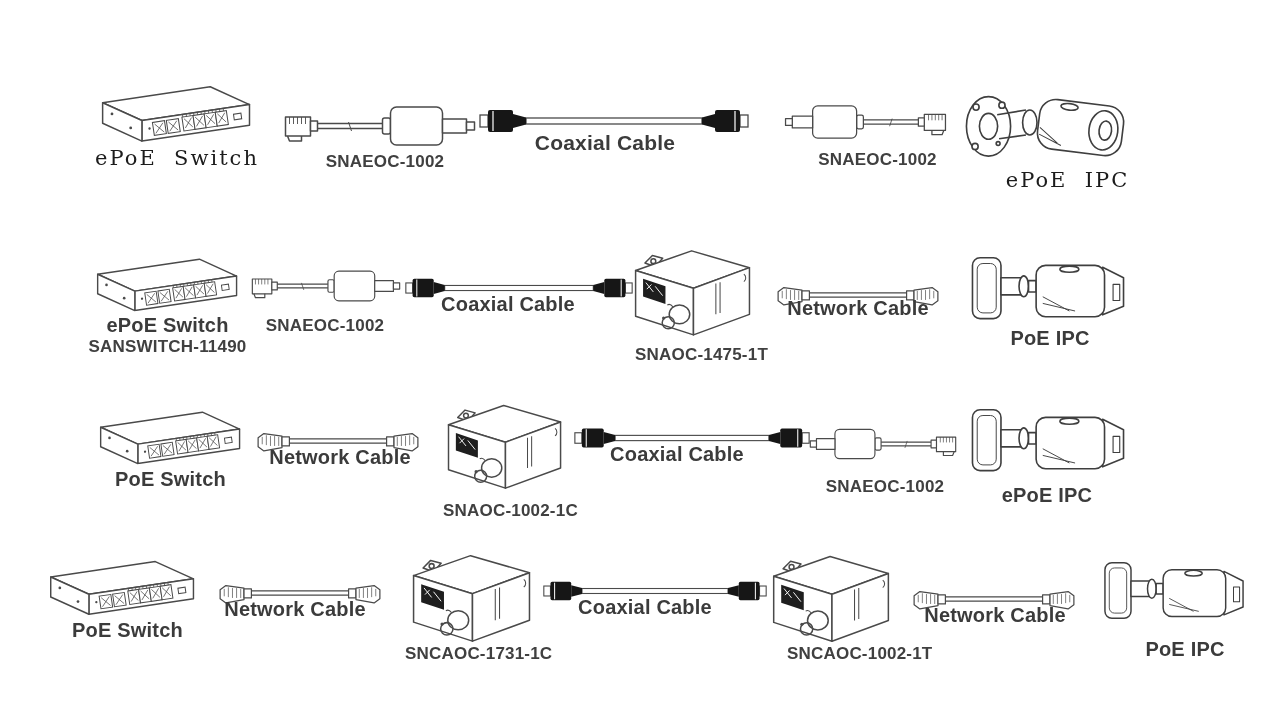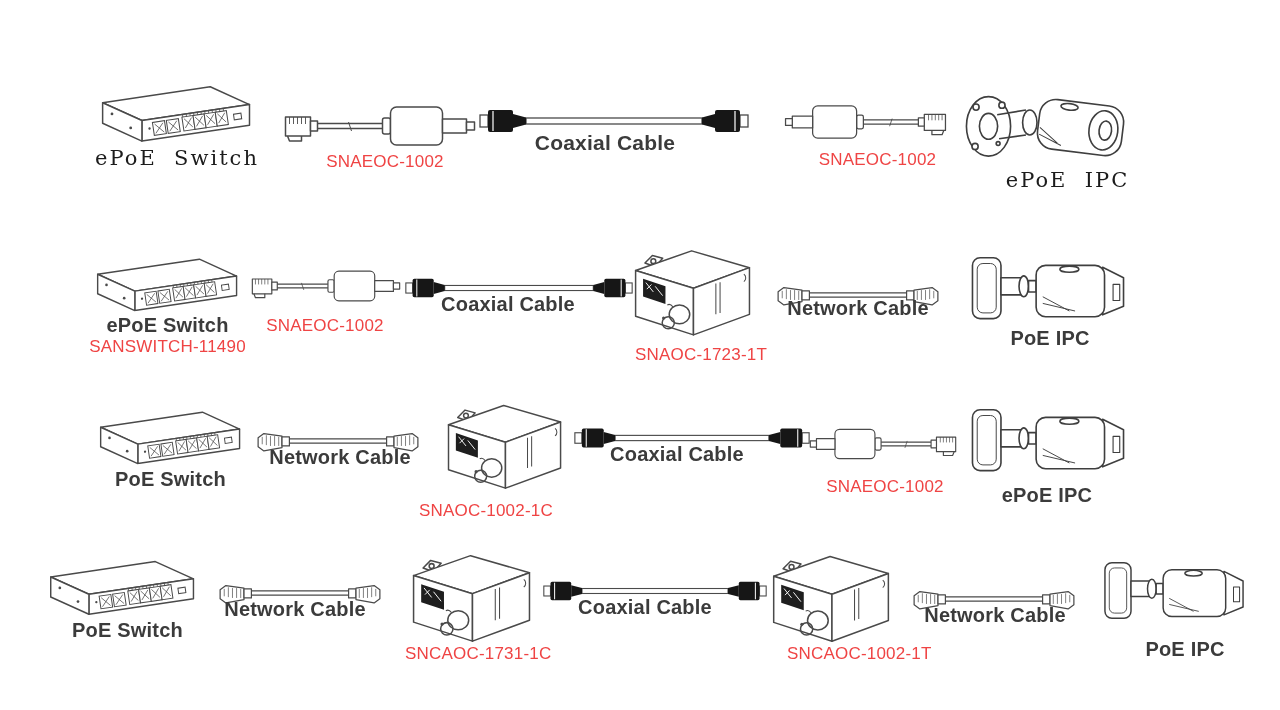--- a/index.html
+++ b/index.html
@@ -4,21 +4,21 @@
 <style>
   *{margin:0;padding:0;box-sizing:border-box}
   html,body{width:1280px;height:710px;background:#ffffff;overflow:hidden}
   body{position:relative;font-family:"Liberation Sans",sans-serif}
   #canvas{position:absolute;left:0;top:0;width:1280px;height:710px}
   .art{position:absolute}
   .art svg{width:100%;height:100%;display:block}
   .mirror svg{transform:scaleX(-1)}
   .lbl{position:absolute;text-align:center;line-height:1.1;white-space:nowrap}
   .lbl-dark{font-weight:bold;font-size:20px;color:#3b3b3b;letter-spacing:.2px}
-  .lbl-green{font-weight:normal;font-size:17px;color:#ef4444;letter-spacing:.2px}
+  .lbl-green{font-weight:bold;font-size:17px;color:#404040;letter-spacing:.2px}
   .lbl-serif{font-family:"DejaVu Serif","Liberation Serif",serif;font-size:21px;color:#1c1c1c;letter-spacing:2px;white-space:pre}
 </style>
 </head>
 <body>
 
 <svg width="0" height="0" style="position:absolute" aria-hidden="true">
 <defs>
   <symbol id="sym-switch" viewBox="0 0 165 62">
     <g fill="#fff" stroke="#4a4a4a" stroke-width="1.6" stroke-linejoin="round">
       <polygon points="3,20 118,3 160,22 45,39"></polygon>
@@ -204,21 +204,21 @@
           <use href="#sym-coax"></use>
         </svg>
       </div>
     <div class="lbl lbl-dark" style="left:408px;top:293px;width:200px">Coaxial Cable</div>
 
     <div class="art" style="left:630px;top:244px;width:126px;height:94px">
         <svg viewBox="0 0 135 100">
           <use href="#sym-converter"></use>
         </svg>
       </div>
-    <div class="lbl lbl-green" style="left:635px;top:346px;width:125px">SNAOC-1723-1T</div>
+    <div class="lbl lbl-green" style="left:635px;top:346px;width:125px">SNAOC-1475-1T</div>
 
     <div class="art" style="left:762px;top:281px;width:192px;height:28px">
         <svg viewBox="0 0 200 34">
           <use href="#sym-netcable"></use>
         </svg>
       </div>
     <div class="lbl lbl-dark" style="left:758px;top:297px;width:200px">Network Cable</div>
 
     <div class="art" style="left:962px;top:254px;width:172px;height:76px">
         <svg viewBox="0 0 175 80">
@@ -241,21 +241,21 @@
           <use href="#sym-netcable"></use>
         </svg>
       </div>
     <div class="lbl lbl-dark" style="left:240px;top:446px;width:200px">Network Cable</div>
 
     <div class="art" style="left:443px;top:398px;width:124px;height:94px">
         <svg viewBox="0 0 135 100">
           <use href="#sym-converter"></use>
         </svg>
       </div>
-    <div class="lbl lbl-green" style="left:419px;top:502px;width:125px">SNAOC-1002-1C</div>
+    <div class="lbl lbl-green" style="left:443px;top:502px;width:125px">SNAOC-1002-1C</div>
 
     <div class="art" style="left:574px;top:423px;width:236px;height:30px">
         <svg viewBox="0 0 270 34">
           <use href="#sym-coax"></use>
         </svg>
       </div>
     <div class="lbl lbl-dark" style="left:577px;top:443px;width:200px">Coaxial Cable</div>
 
     <div class="art mirror" style="left:808px;top:425px;width:150px;height:38px">
         <svg viewBox="0 0 195 48">

